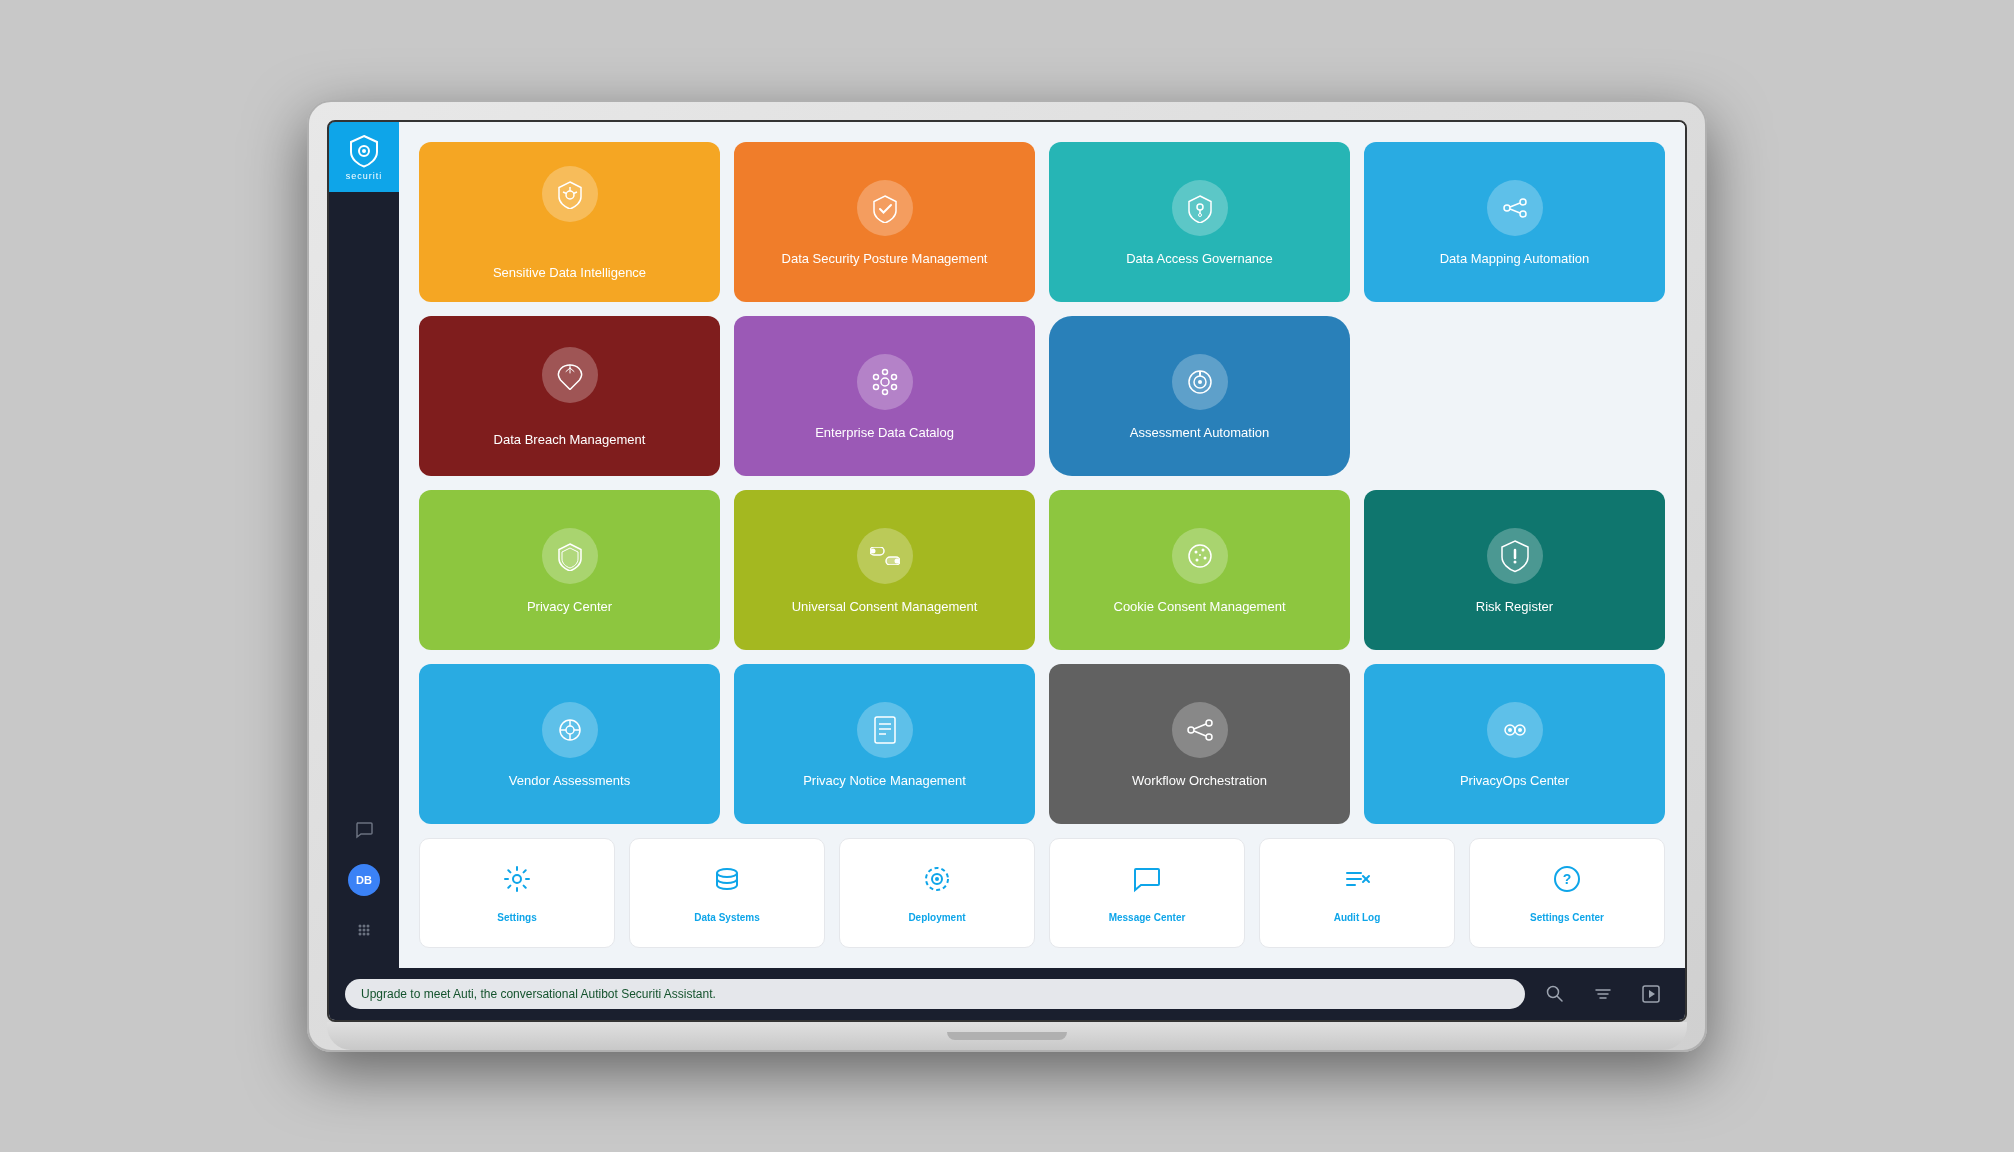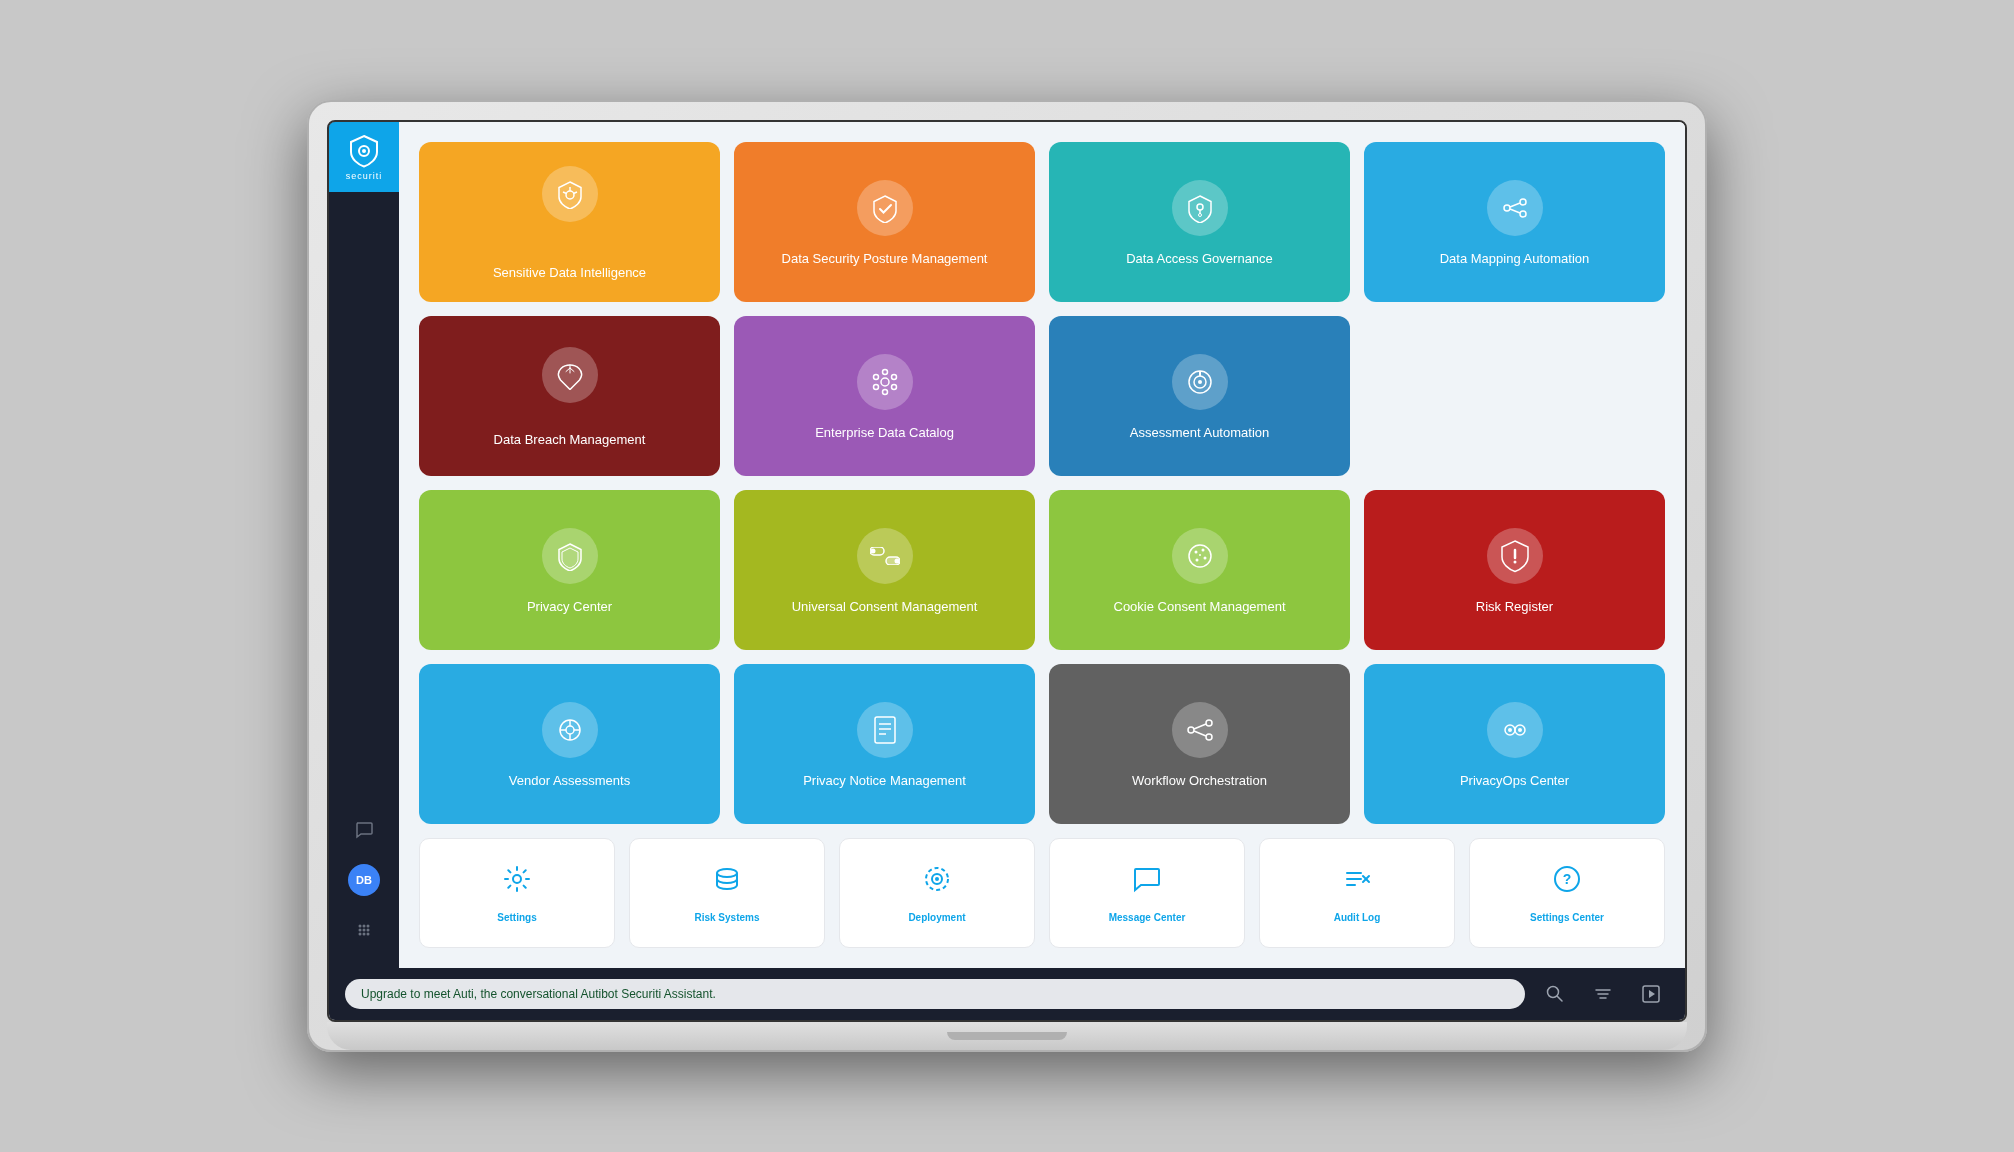--- a/index.html
+++ b/index.html
@@ -328,21 +328,21 @@
                 <circle cx="15" cy="25" r="2.5" stroke="white" stroke-width="1.5" fill="none"></circle>
                 <circle cx="6" cy="10" r="2.5" stroke="white" stroke-width="1.5" fill="none"></circle>
                 <circle cx="24" cy="10" r="2.5" stroke="white" stroke-width="1.5" fill="none"></circle>
                 <circle cx="6" cy="20" r="2.5" stroke="white" stroke-width="1.5" fill="none"></circle>
                 <circle cx="24" cy="20" r="2.5" stroke="white" stroke-width="1.5" fill="none"></circle>
               </svg>
             </div>
             <div class="tile-label">Enterprise Data Catalog</div>
           </div>
 
-          <div class="tile" style="background:#2980b9;">
+          <div class="tile" style="background:#2980b9;border-radius:23px;">
             <div class="tile-icon-circle">
               <svg width="30" height="30" viewBox="0 0 30 30" fill="none" xmlns="http://www.w3.org/2000/svg">
                 <circle cx="15" cy="15" r="11" stroke="white" stroke-width="1.5" fill="none"></circle>
                 <circle cx="15" cy="15" r="6" stroke="white" stroke-width="1.5" fill="none"></circle>
                 <circle cx="15" cy="15" r="2" fill="white"></circle>
                 <line x1="15" y1="4" x2="15" y2="9" stroke="white" stroke-width="2"></line>
               </svg>
             </div>
             <div class="tile-label">Assessment Automation</div>
           </div>
@@ -379,21 +379,21 @@
                 <circle cx="11" cy="11" r="1.5" fill="white"></circle>
                 <circle cx="18" cy="9" r="1.5" fill="white"></circle>
                 <circle cx="20" cy="17" r="1.5" fill="white"></circle>
                 <circle cx="12" cy="19" r="1.5" fill="white"></circle>
                 <circle cx="15" cy="14" r="1" fill="white"></circle>
               </svg>
             </div>
             <div class="tile-label">Cookie Consent Management</div>
           </div>
 
-          <div class="tile" style="background:#b91c1c;">
+          <div class="tile" style="background:#0f766e;">
             <div class="tile-icon-circle">
               <svg width="30" height="34" viewBox="0 0 30 34" fill="none" xmlns="http://www.w3.org/2000/svg">
                 <path d="M15 2L28 8V18C28 25 21 30.5 15 32.5C9 30.5 2 25 2 18V8L15 2Z" stroke="white" stroke-width="1.5" fill="none"></path>
                 <line x1="15" y1="11" x2="15" y2="19" stroke="white" stroke-width="2.5" stroke-linecap="round"></line>
                 <circle cx="15" cy="23" r="1.5" fill="white"></circle>
               </svg>
             </div>
             <div class="tile-label">Risk Register</div>
           </div>
         </div>
@@ -466,21 +466,21 @@
           </div>
 
           <div class="utility-tile">
             <div class="utility-icon">
               <svg width="32" height="32" viewBox="0 0 32 32" fill="none" xmlns="http://www.w3.org/2000/svg">
                 <ellipse cx="16" cy="10" rx="10" ry="4" stroke="#0ea5e9" stroke-width="2" fill="none"></ellipse>
                 <path d="M6 10v6c0 2.2 4.5 4 10 4s10-1.8 10-4v-6" stroke="#0ea5e9" stroke-width="2"></path>
                 <path d="M6 16v6c0 2.2 4.5 4 10 4s10-1.8 10-4v-6" stroke="#0ea5e9" stroke-width="2"></path>
               </svg>
             </div>
-            <div class="utility-label">Risk Systems</div>
+            <div class="utility-label">Data Systems</div>
           </div>
 
           <div class="utility-tile">
             <div class="utility-icon">
               <svg width="32" height="32" viewBox="0 0 32 32" fill="none" xmlns="http://www.w3.org/2000/svg">
                 <circle cx="16" cy="16" r="11" stroke="#0ea5e9" stroke-width="2" fill="none" stroke-dasharray="4 3"></circle>
                 <circle cx="16" cy="16" r="5" stroke="#0ea5e9" stroke-width="2" fill="none"></circle>
                 <circle cx="16" cy="16" r="2" fill="#0ea5e9"></circle>
               </svg>
             </div>

